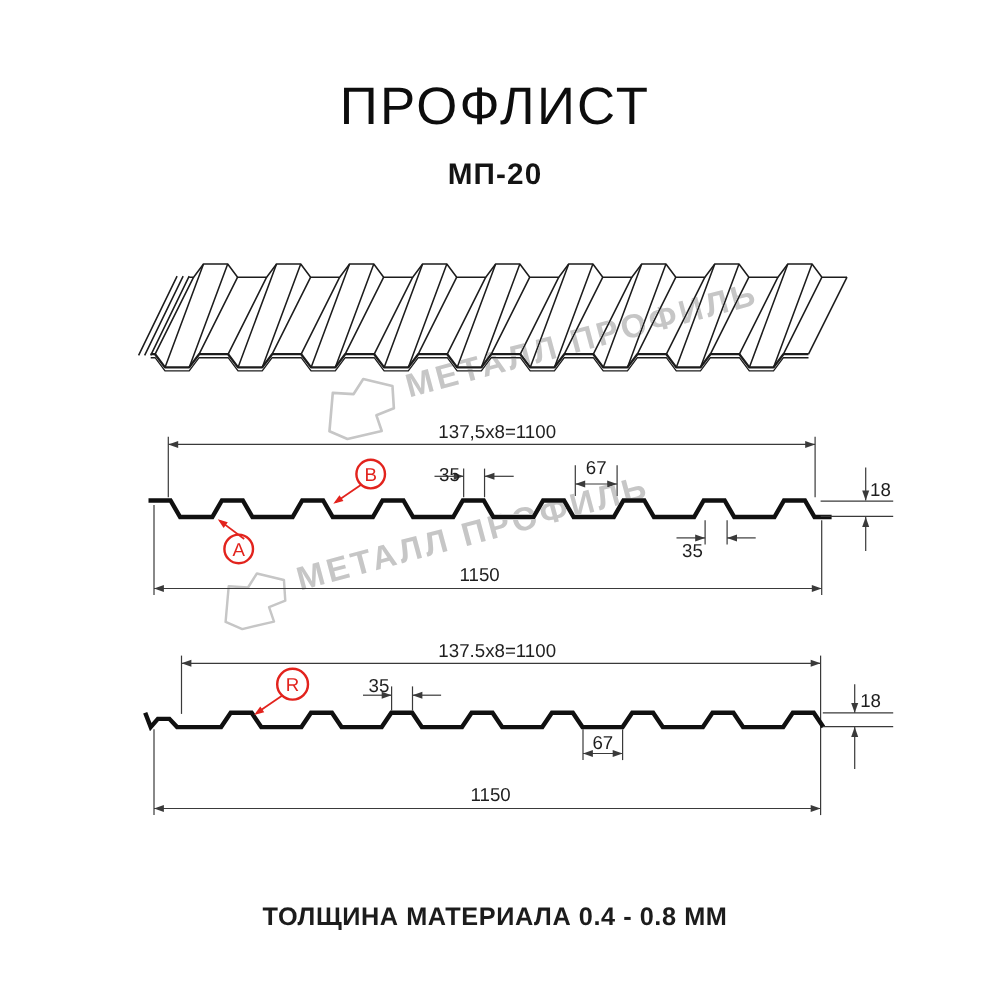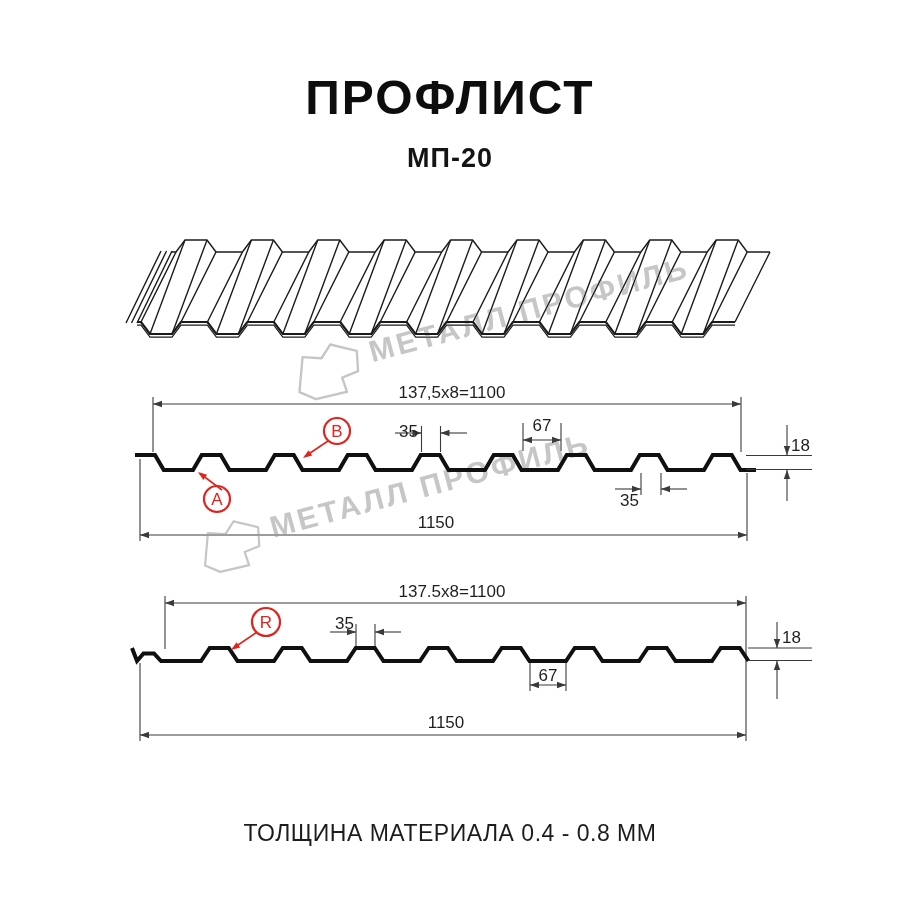--- a/index.html
+++ b/index.html
@@ -1,23 +1,23 @@
 <!DOCTYPE html>
 <html><head>
 <meta charset="utf-8">
 <style>
   html,body{margin:0;padding:0;background:#fff;}
   #stage{position:relative;width:900px;height:900px;background:#fff;overflow:hidden;
          font-family:"Liberation Sans",sans-serif;}
   .title{position:absolute;left:0;top:70px;width:900px;text-align:center;
-         font-size:48px;font-weight:700;letter-spacing:2px;color:#0d0d0d;}
+         font-size:48px;font-weight:400;letter-spacing:2px;color:#0d0d0d;}
   .subtitle{position:absolute;left:0;top:131px;width:900px;text-align:center;
          font-size:27px;font-weight:600;letter-spacing:1px;color:#141414;margin-top:12px;}
   .footer{position:absolute;left:0;top:820px;width:900px;text-align:center;
-         font-size:23px;font-weight:400;letter-spacing:0.5px;color:#1c1c1c;}
+         font-size:23px;font-weight:700;letter-spacing:0.5px;color:#1c1c1c;}
   .wm{position:absolute;display:flex;align-items:center;gap:9px;
       mix-blend-mode:darken;z-index:5;pointer-events:none;}
   .wm .wm-text{font-size:30px;font-weight:700;letter-spacing:3px;color:#c6c6c6;
       white-space:nowrap;margin-top:-14px;}
   .wm svg{flex:0 0 auto;}
   #wm1{left:292px;top:344px;transform:rotate(-15deg);transform-origin:36px 27px;}
   #wm2{left:198px;top:521px;transform:rotate(-15deg);transform-origin:33px 25px;}
   svg.draw{position:absolute;left:0;top:0;z-index:1;}
   .thin{stroke:#3a3a3a;stroke-width:1.1;fill:none;}
   .thick{stroke:#101010;stroke-width:4;fill:none;stroke-linejoin:miter;}

